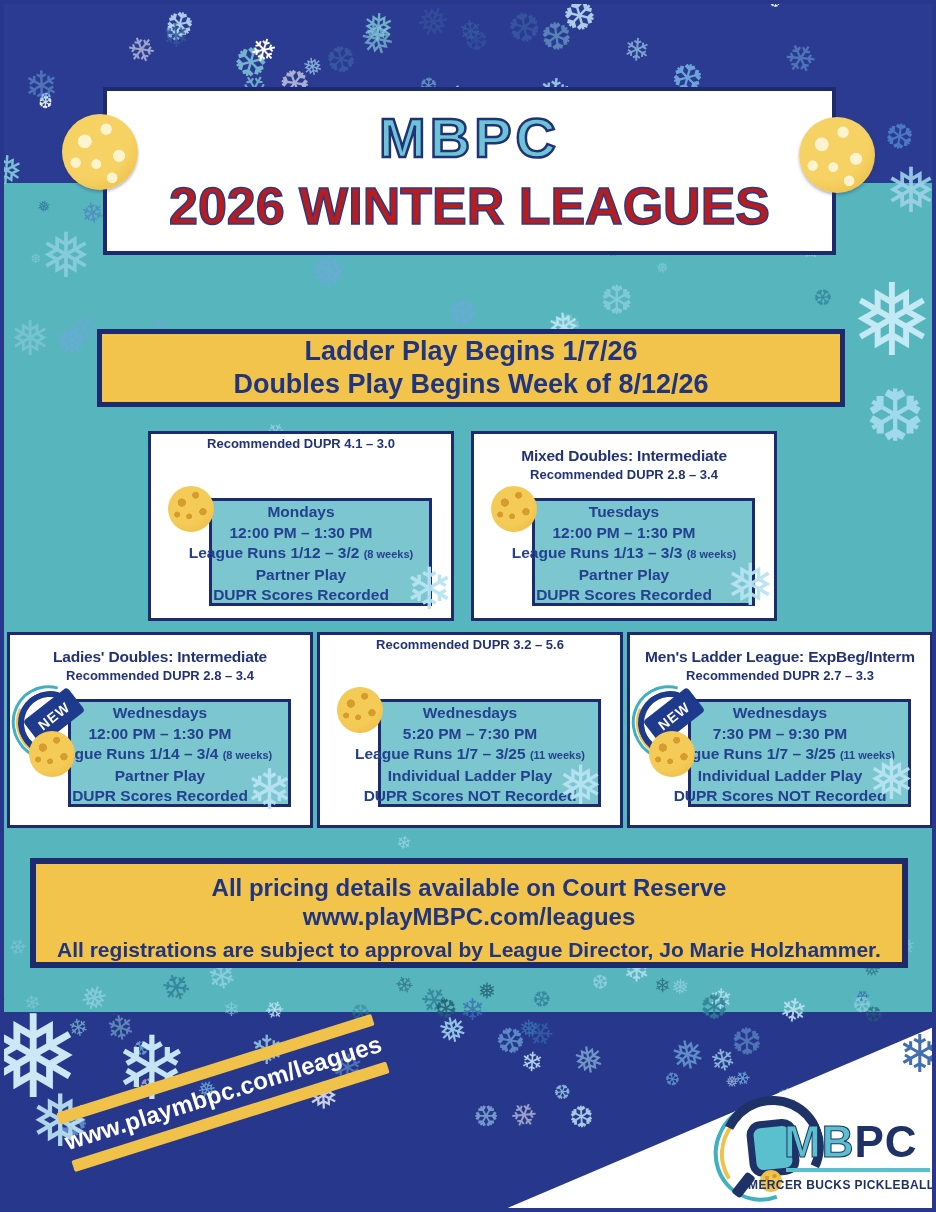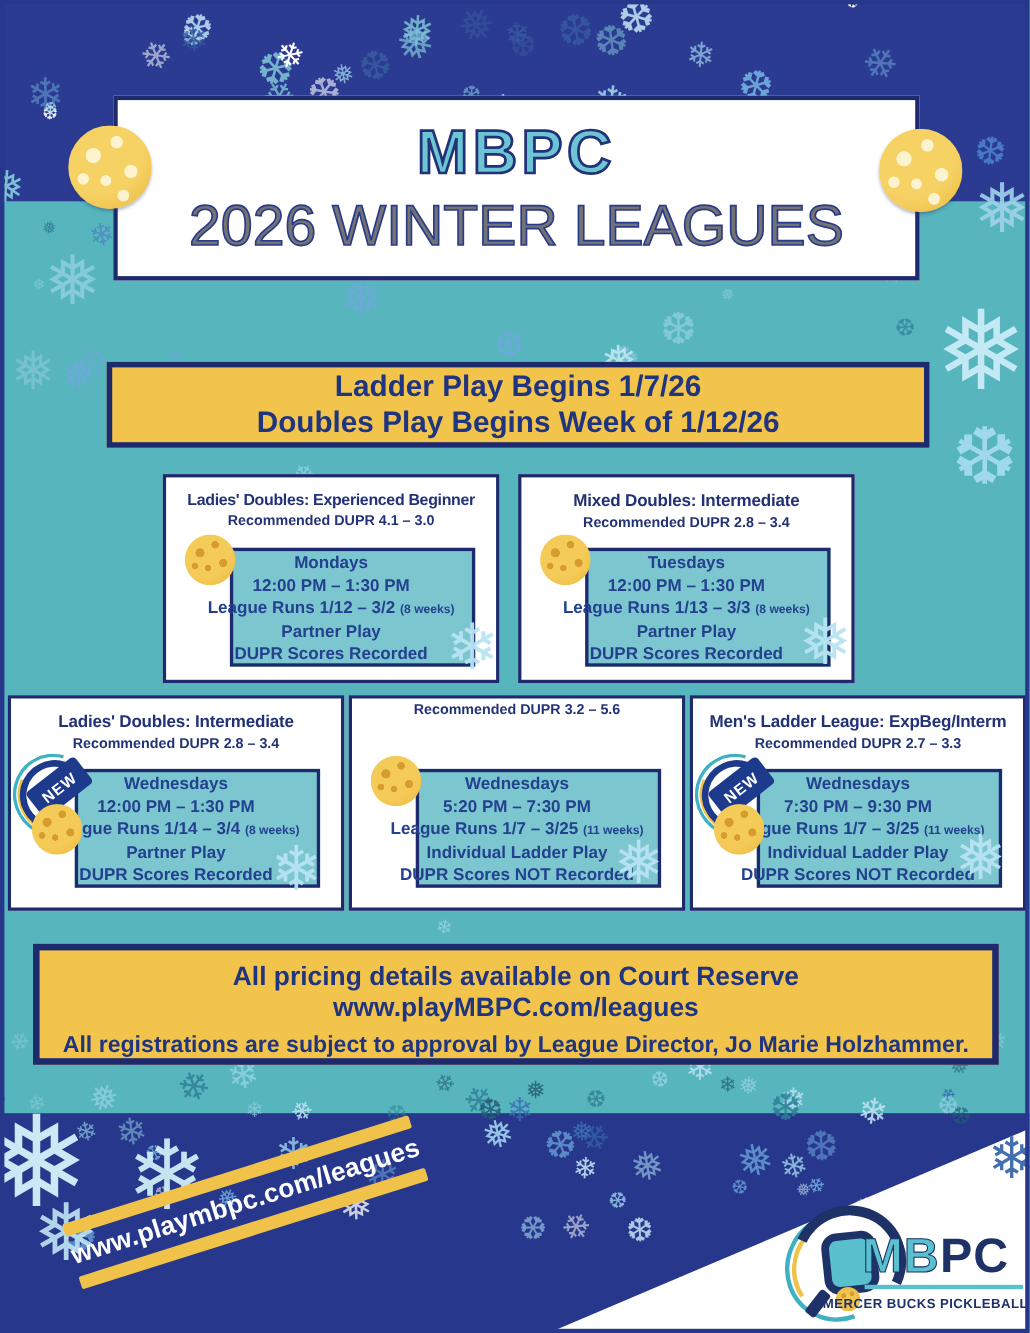--- a/index.html
+++ b/index.html
@@ -17,21 +17,21 @@
   .fl { position:absolute; line-height:1; }
 
   .corner-white { position:absolute; left:498px; top:1026px; width:438px; height:186px; background:#ffffff;
     clip-path:polygon(100% 0,100% 100%,0 100%); z-index:3; }
 
   
   .title-box { position:absolute; left:103px; top:87px; width:733px; height:168px; background:#ffffff;
     border:4px solid #1d2a6e; z-index:4; text-align:center; }
   .hero-abbr { margin-top:14px; font-size:56px; font-weight:bold; color:#6cc4d4; letter-spacing:4px;
     -webkit-text-stroke:2.5px #223277; text-stroke:2.5px #223277; }
-  .hero-title { margin-top:6px; font-size:52px; font-weight:normal; color:#737373; letter-spacing:0px;
+  .hero-title { margin-top:6px; font-size:52px; font-weight:bold; color:#b91c1c; letter-spacing:0px;
     -webkit-text-stroke:1.5px #283a8c; white-space:nowrap; }
 
   .pickleball { position:absolute; border-radius:50%; }
   .pb-big { width:76px; height:76px; z-index:5;
     background:
       radial-gradient(circle at 30% 36%, #fdf4cf 0 9%, transparent 10%),
       radial-gradient(circle at 58% 20%, #fdf4cf 0 7%, transparent 8%),
       radial-gradient(circle at 75% 55%, #fdf4cf 0 8%, transparent 9%),
       radial-gradient(circle at 45% 66%, #fdf4cf 0 7%, transparent 8%),
       radial-gradient(circle at 18% 64%, #fdf4cf 0 6%, transparent 7%),
@@ -287,25 +287,24 @@
 
 <div class="title-box">
   <div class="hero-abbr">MBPC</div>
   <div class="hero-title">2026 WINTER LEAGUES</div>
 </div>
 <div class="pickleball pb-big" style="left:62px; top:114px;"></div>
 <div class="pickleball pb-big" style="left:799px; top:117px;"></div>
 
 <div class="banner">
   <div>Ladder Play Begins 1/7/26</div>
-  <div>Doubles Play Begins Week of 1/12/26</div>
+  <div>Doubles Play Begins Week of 8/12/26</div>
 </div>
 
 <div id="card1" class="card card-r1">
-  <div class="card-title tight">Ladies' Doubles: Experienced Beginner</div>
   <div class="card-dupr">Recommended DUPR 4.1 – 3.0</div>
   <div class="league-box"></div>
   <div class="pickleball pb-card"></div>
   <div class="league-details">
     <div>Mondays</div>
     <div>12:00 PM – 1:30 PM</div>
     <div><span>League Runs 1/12 – 3/2</span> <span class="runs-note">(8 weeks)</span></div>
     <div>Partner Play</div>
     <div>DUPR Scores Recorded</div>
   </div>

